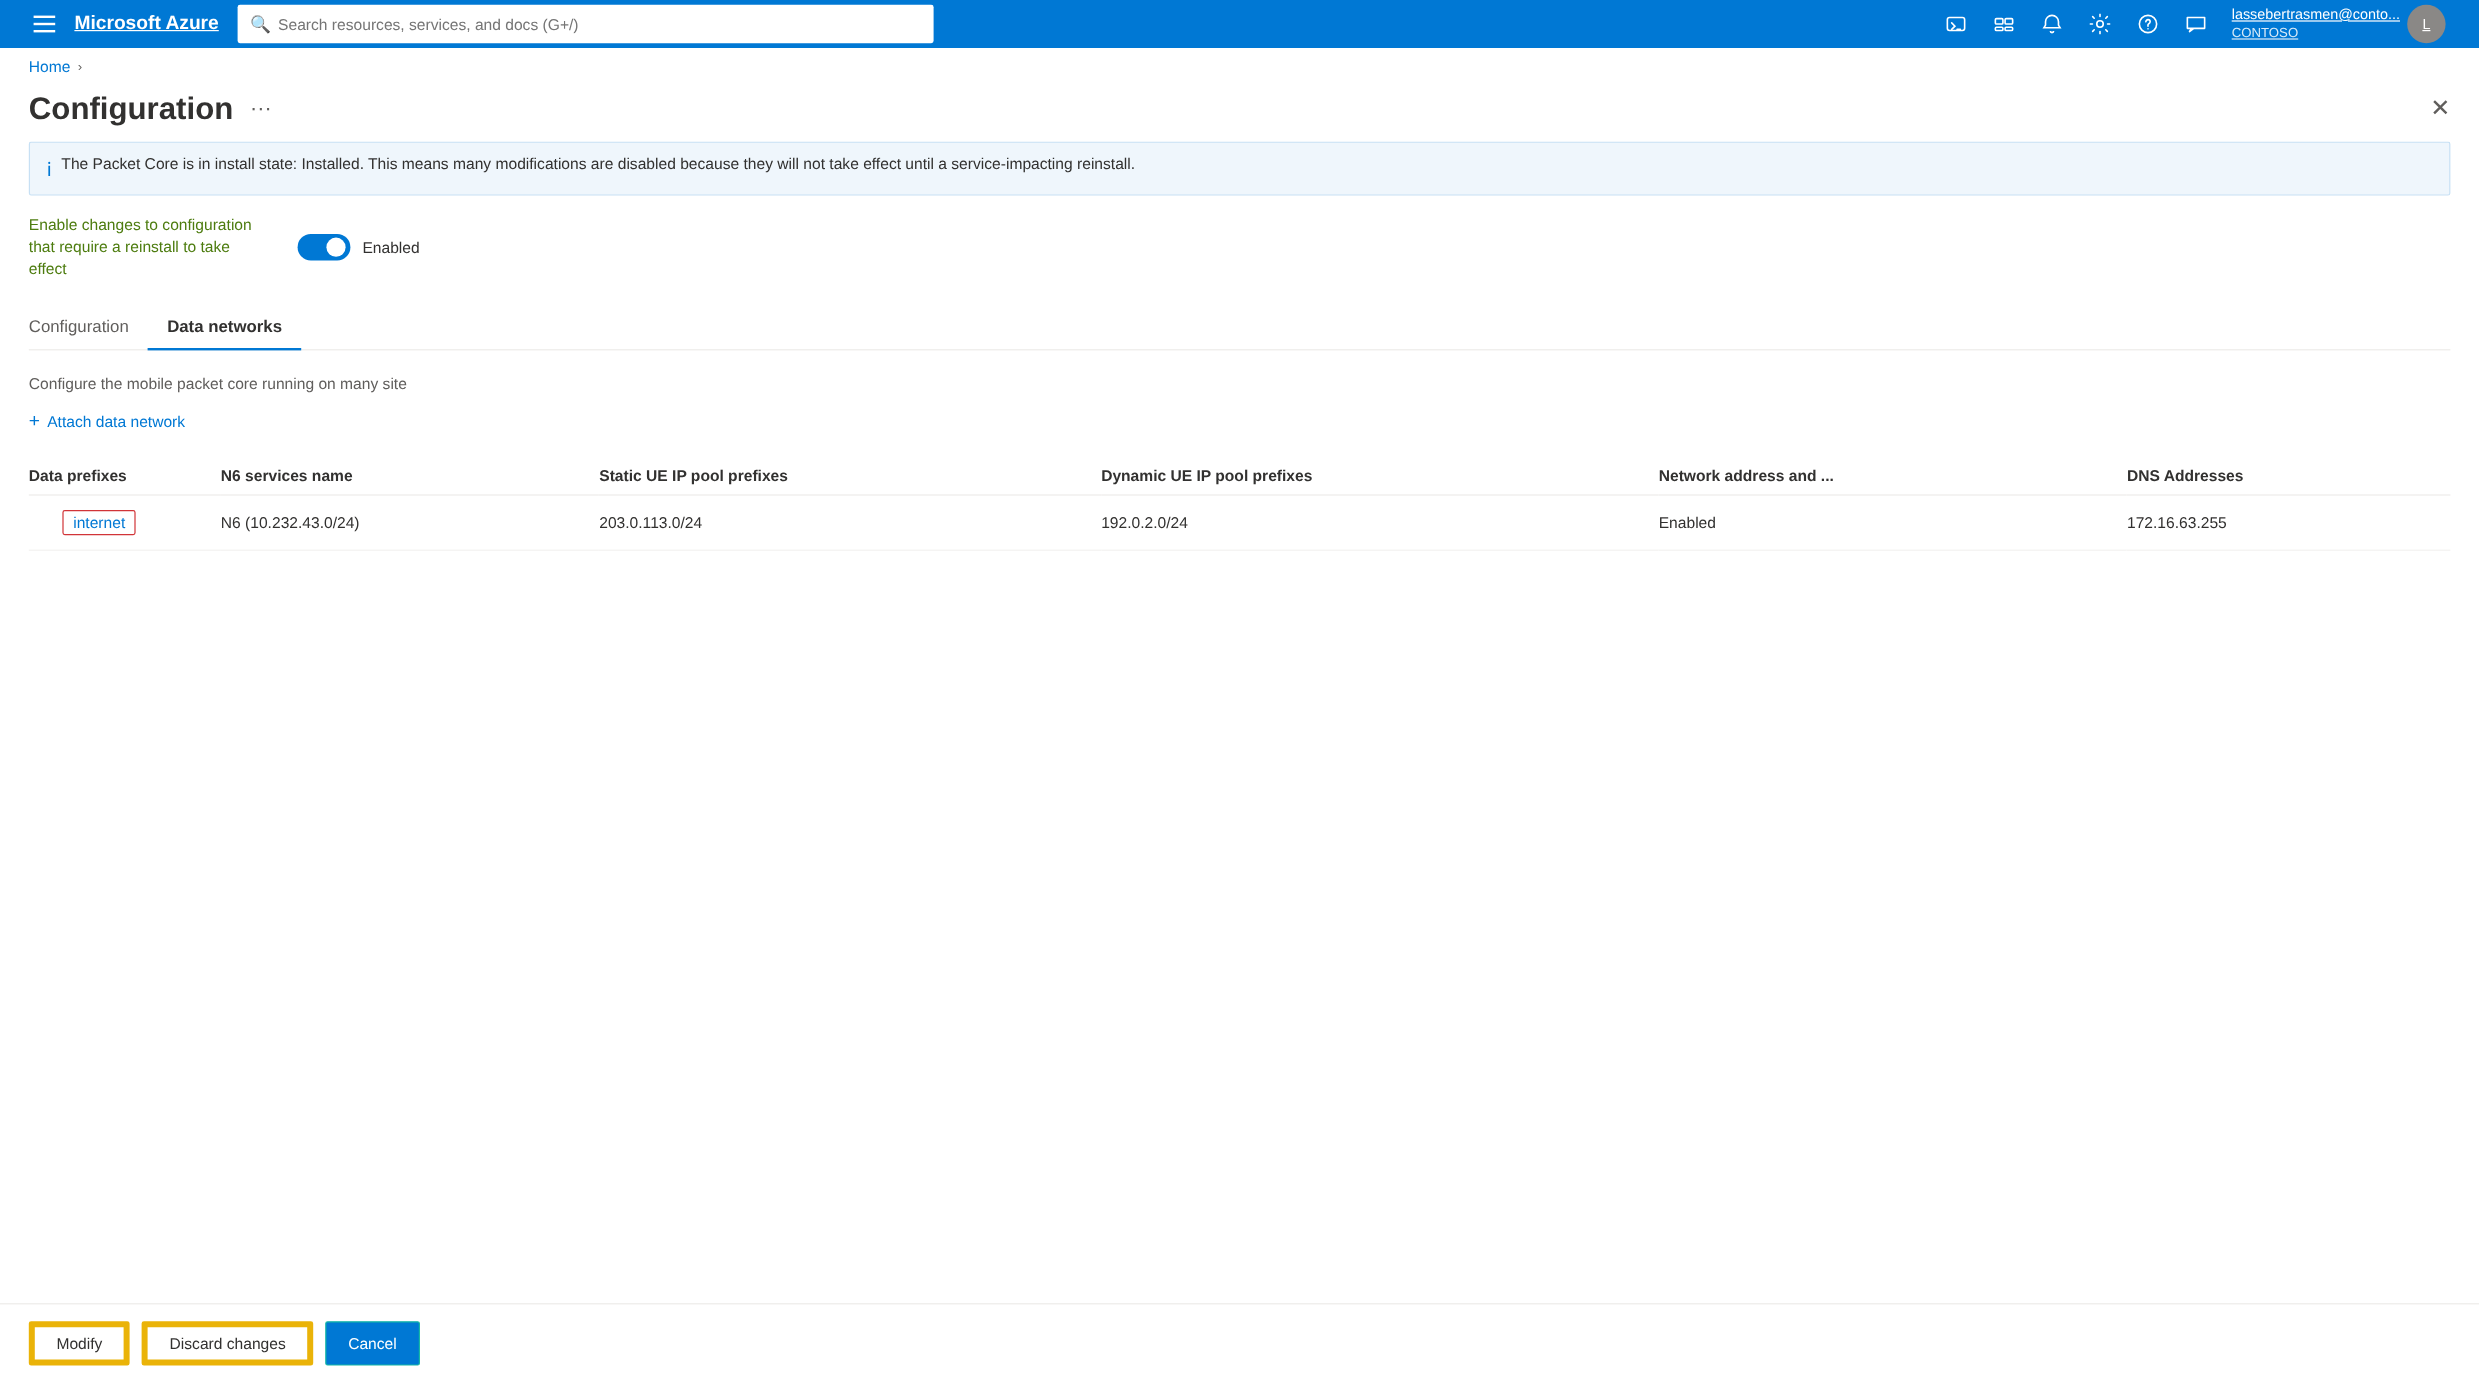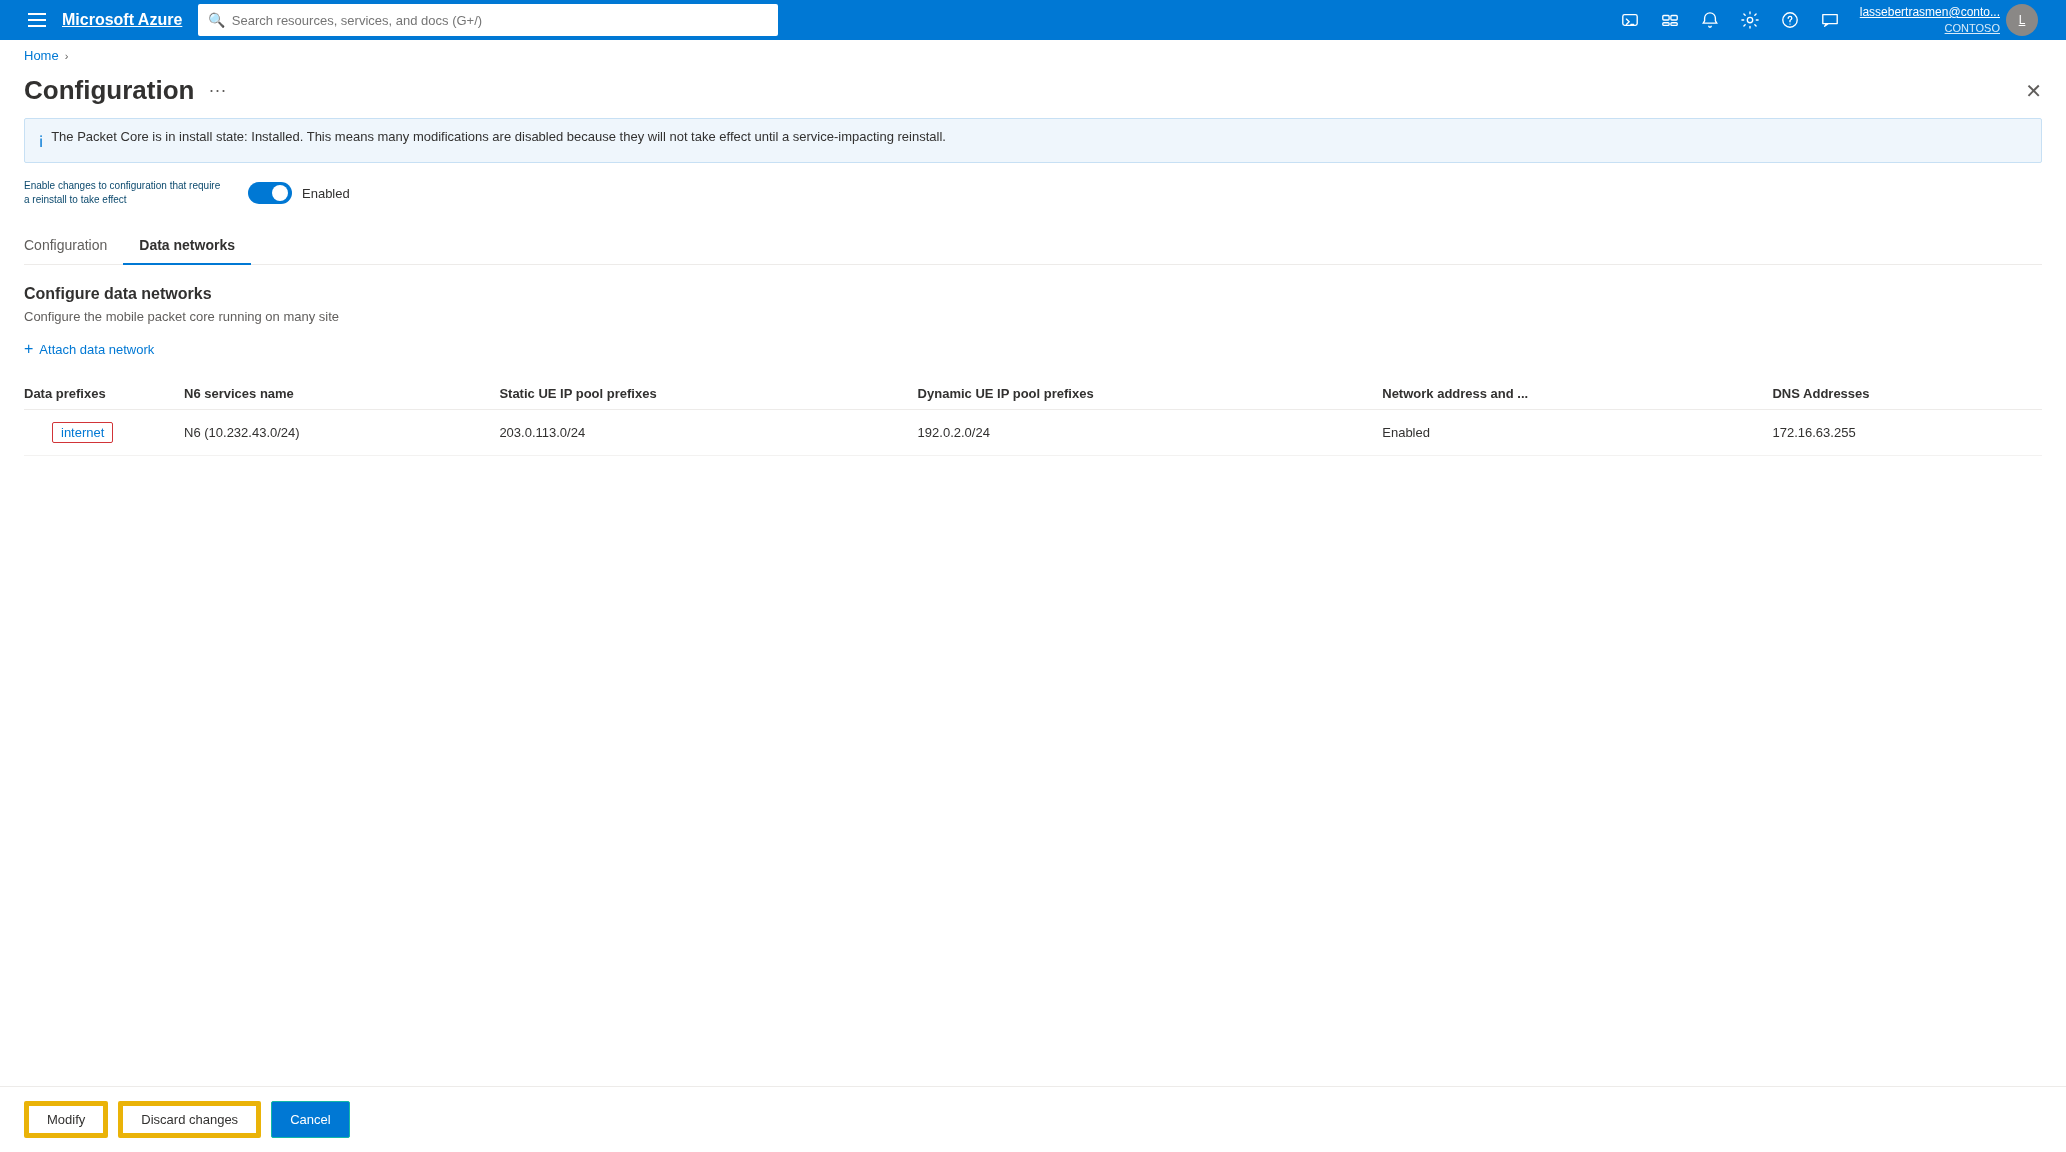--- a/index.html
+++ b/index.html
@@ -34,21 +34,21 @@
     .search-bar input {
       border: none; outline: none; font-size: 13px; color: #323130; flex: 1; background: transparent;
     }
     .search-icon-nav { color: #666; font-size: 14px; }
     .nav-icons { display: flex; align-items: center; margin-left: auto; gap: 4px; }
     .nav-icon-btn {
       width: 36px; height: 36px; border-radius: 2px; display: flex; align-items: center; justify-content: center;
       color: #fff; cursor: pointer; font-size: 16px; background: transparent; border: none;
     }
     .user-info { display: flex; align-items: center; gap: 6px; cursor: pointer; margin-left: 4px; }
-    .user-text { font-size: 12px; line-height: 1.3; text-align: right; }
+    .user-text { font-size: 12px; line-height: 1.3; }
     .user-name { font-size: 12px; }
     .user-org { font-size: 11px; opacity: 0.85; }
     .avatar { width: 32px; height: 32px; border-radius: 50%; background: #8a8886; display: flex; align-items: center; justify-content: center; font-size: 12px; color: #fff; }
 
     
     .breadcrumb {
       padding: 8px 24px;
       font-size: 13px;
       color: #0078d4;
       display: flex;
@@ -94,21 +94,21 @@
     }
     .info-icon { color: #0078d4; font-size: 16px; flex-shrink: 0; margin-top: 1px; }
 
     
     .toggle-row {
       display: flex;
       align-items: center;
       gap: 24px;
       margin-bottom: 20px;
     }
-    .toggle-label { font-size: 10px; color: #0c4a6e; max-width: 200px; line-height: 1.4; }
+    .toggle-label { font-size: 13px; color: #4d7c0f; max-width: 200px; line-height: 1.4; }
     .toggle-container { display: flex; align-items: center; gap: 10px; }
     .toggle-switch {
       width: 44px; height: 22px; border-radius: 11px; background: #0078d4;
       position: relative; cursor: pointer; flex-shrink: 0;
     }
     .toggle-switch::after {
       content: '';
       position: absolute;
       width: 16px; height: 16px; background: #fff;
       border-radius: 50%; top: 3px; right: 4px;
@@ -267,21 +267,20 @@
       <div class="toggle-switch"></div>
       <span class="toggle-text">Enabled</span>
     </div>
   </div>
 
   <div class="tabs">
     <div class="tab">Configuration</div>
     <div class="tab active">Data networks</div>
   </div>
 
-  <h2 class="section-title">Configure data networks</h2>
   <p class="section-desc">Configure the mobile packet core running on many site</p>
 
   <button class="attach-link">
     <span class="attach-plus">+</span>
     <span>Attach data network</span>
   </button>
 
   <table class="data-table">
     <thead>
       <tr>

